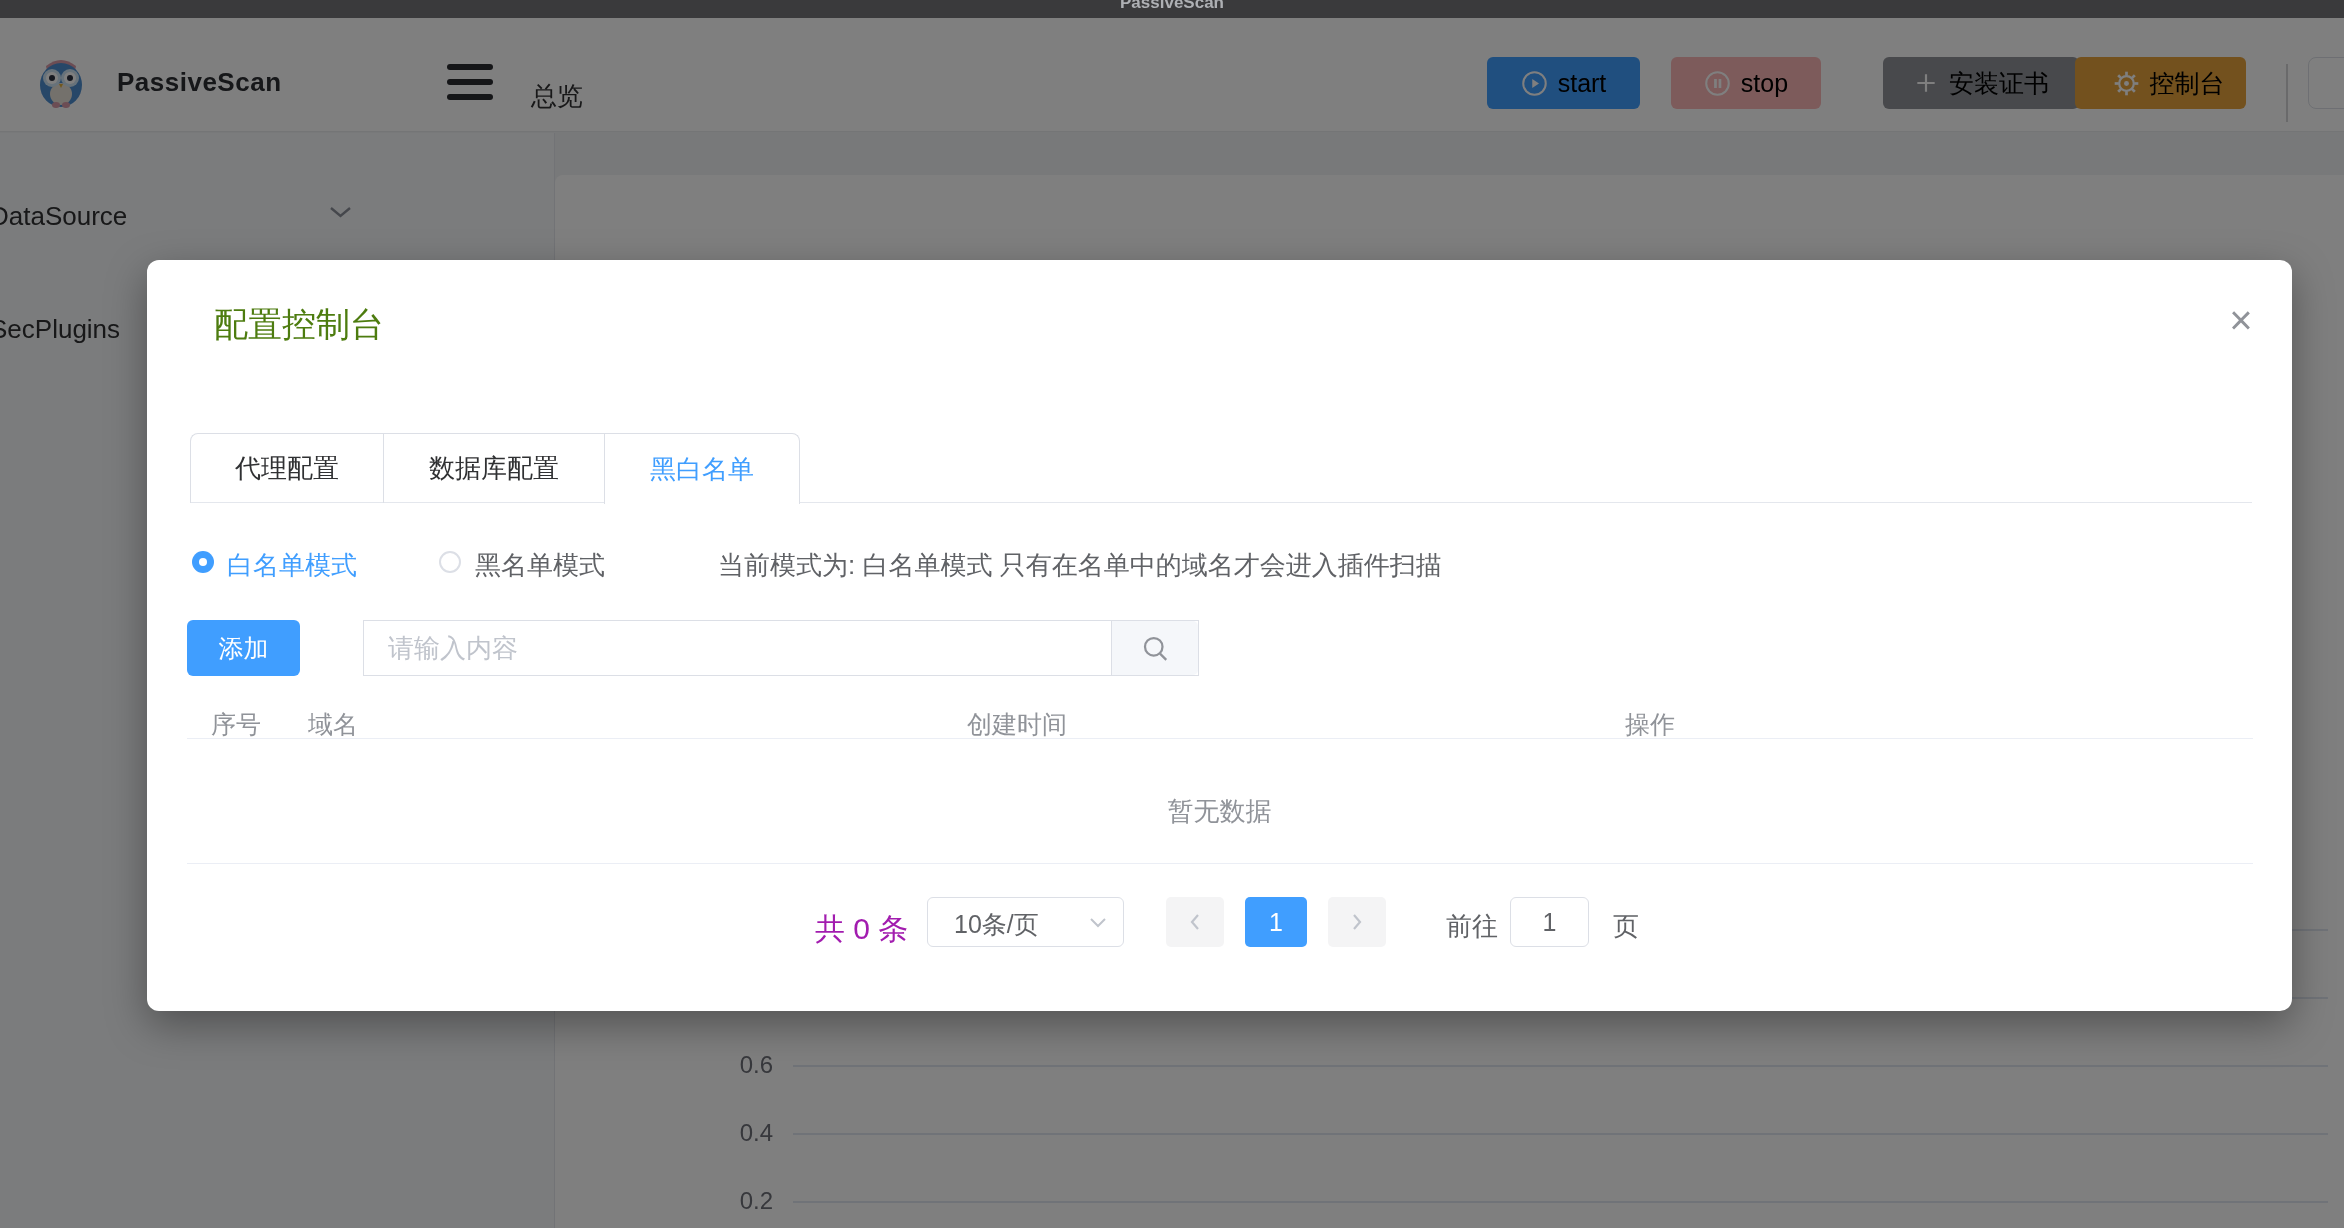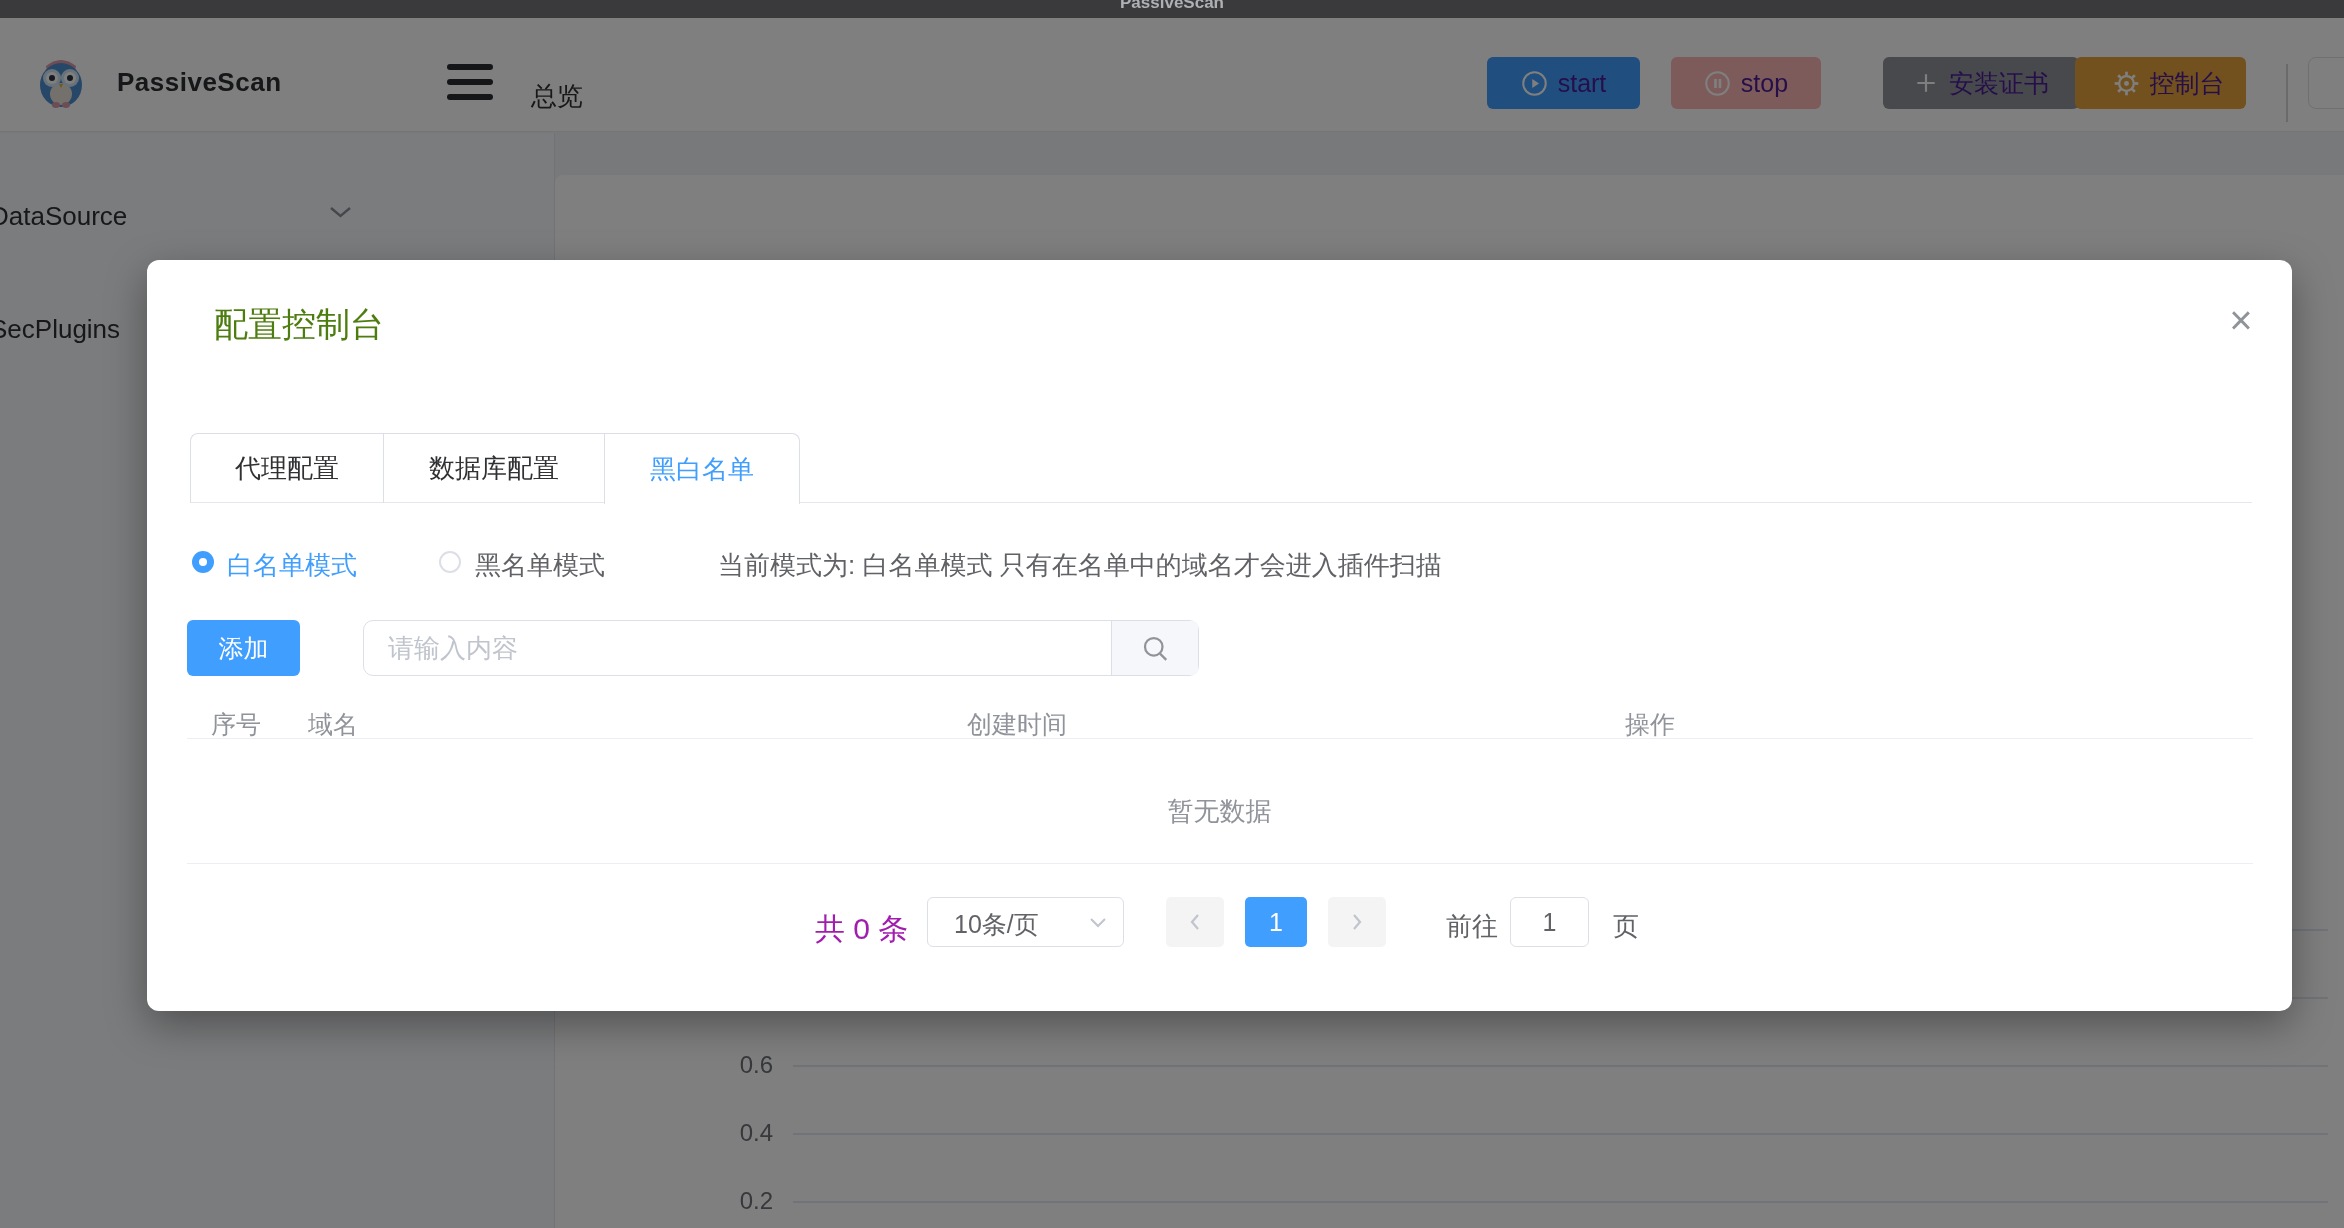--- a/index.html
+++ b/index.html
@@ -13,21 +13,21 @@
   .titlebar span { position:relative; top:-7px; font-size:17px; font-weight:bold; color:#aeb0b4; }
 
   
   .bgpage { left:0; top:18px; width:2344px; height:1210px; background:#f0f2f5; z-index:1; }
   .appheader { position:absolute; left:0; top:0; width:2344px; height:114px; background:#fff; border-bottom:1px solid #e8eaed; }
   .brand-text { position:absolute; left:117px; top:49px; font-size:26px; font-weight:bold; color:#2c2e33; letter-spacing:0.5px; }
   .hamburger { position:absolute; left:447px; top:44px; width:46px; height:40px; }
   .hamburger i { position:absolute; left:0; width:46px; height:6px; border-radius:3px; background:#2b2d31; }
   .hamburger i:nth-child(1){ top:2px; } .hamburger i:nth-child(2){ top:17px; } .hamburger i:nth-child(3){ top:32px; }
   .nav-overview { position:absolute; left:531px; top:61px; font-size:26px; color:#303133; }
-  .hbtn { position:absolute; top:39px; height:52px; border:none; border-radius:6px; color:#4c1d95; font-size:25px;
+  .hbtn { position:absolute; top:39px; height:52px; border:none; border-radius:6px; color:#000000; font-size:25px;
           display:flex; align-items:center; justify-content:center; gap:10px; font-family:inherit; cursor:pointer; }
   .hbtn svg { display:block; }
   .hdivider { position:absolute; left:2286px; top:46px; width:2px; height:58px; background:#d4d4d6; }
   .partial-btn { position:absolute; left:2308px; top:39px; width:80px; height:52px; background:#fff; border:1px solid #dcdfe6; border-radius:8px; }
 
   .sidebar { position:absolute; left:0; top:115px; width:555px; height:1095px; background:#f7f8fa; border-right:1px solid #e4e7ed; }
   .side-item { position:absolute; left:-10px; font-size:26px; color:#303133; white-space:nowrap; }
   .side-chevron { position:absolute; left:327px; }
 
   .chart-card { position:absolute; left:555px; top:157px; width:1789px; height:1053px; background:#fff; border-radius:8px 0 0 0; }
@@ -53,21 +53,21 @@
 
   .radio-dot-on { position:absolute; left:45px; top:291px; width:22px; height:22px; border-radius:50%; background:#409EFF; }
   .radio-dot-on::after { content:""; position:absolute; left:7px; top:7px; width:8px; height:8px; border-radius:50%; background:#fff; }
   .radio-dot-off { position:absolute; left:292px; top:291px; width:22px; height:22px; border-radius:50%; background:#fff; border:2px solid #dcdfe6; }
   .radio-label-on { position:absolute; left:80px; top:288px; font-size:26px; color:#409EFF; }
   .radio-label-off { position:absolute; left:328px; top:288px; font-size:26px; color:#606266; }
   .mode-hint { position:absolute; left:571px; top:288px; font-size:26px; color:#606266; }
 
   .add-btn { position:absolute; left:40px; top:360px; width:113px; height:56px; background:#409EFF; color:#fff;
              border:none; border-radius:6px; font-size:25px; font-family:inherit; cursor:pointer; }
-  .search-wrap { position:absolute; left:216px; top:360px; width:836px; height:56px; border:1px solid #dcdfe6; border-radius:10px; background:#fff; }
+  .search-wrap { position:absolute; left:216px; top:360px; width:836px; height:56px; border:1px solid #dcdfe6; border-radius:0; background:#fff; }
   .search-input { position:absolute; left:0; top:0; width:747px; height:54px; border:none; outline:none; background:transparent;
                   padding:0 24px; font-size:26px; color:#606266; font-family:inherit; }
   .search-input::placeholder { color:#c0c4cc; }
   .search-append { position:absolute; left:747px; top:0; width:87px; height:54px; background:#f5f7fa; border-left:1px solid #dcdfe6;
                    border-radius:0 5px 5px 0; border-top:none; display:flex; align-items:center; justify-content:center; cursor:pointer; }
 
   .th { position:absolute; top:448px; font-size:25px; font-weight:500; color:#909399; }
   .table-topline { position:absolute; left:40px; top:478px; width:2066px; height:1px; background:#ebeef5; }
   .empty-text { position:absolute; left:0; top:534px; width:2145px; text-align:center; font-size:26px; color:#909399;font-family:Liberation Serif, serif; }
   .table-bottomline { position:absolute; left:40px; top:603px; width:2066px; height:1px; background:#ebeef5; }

